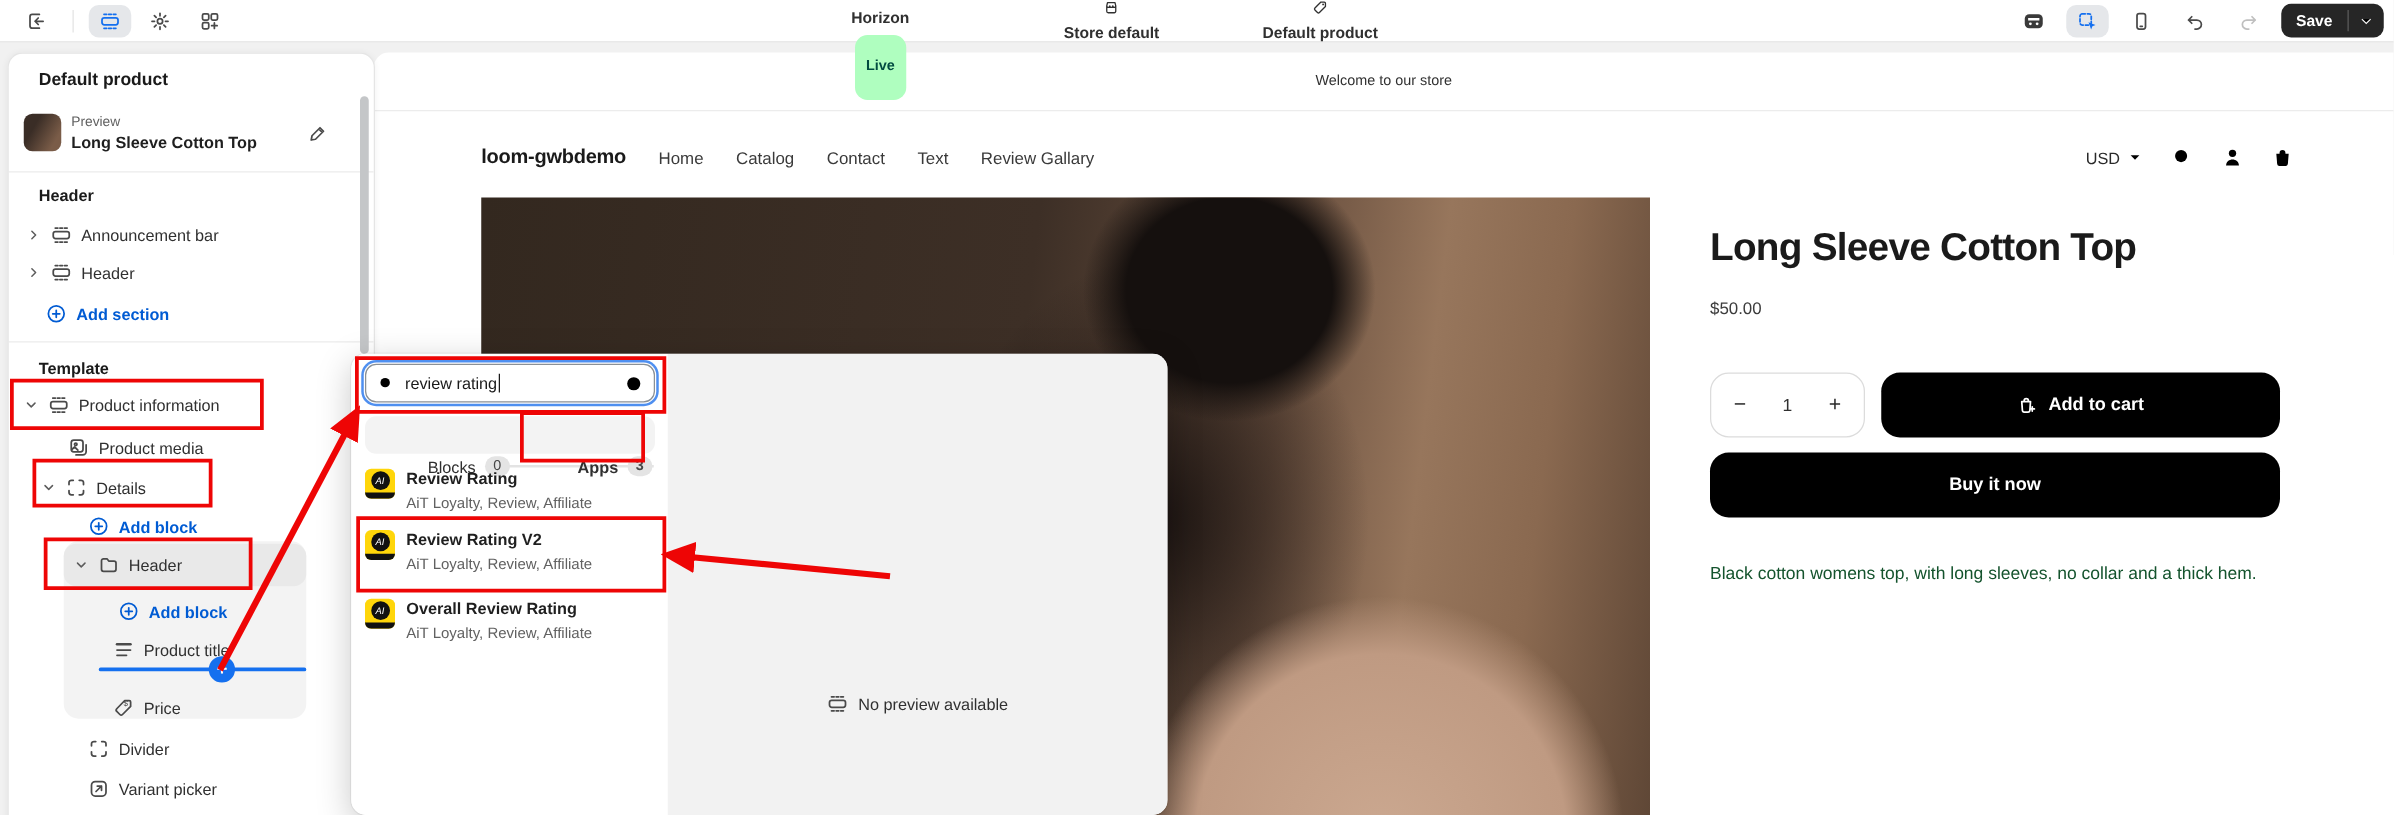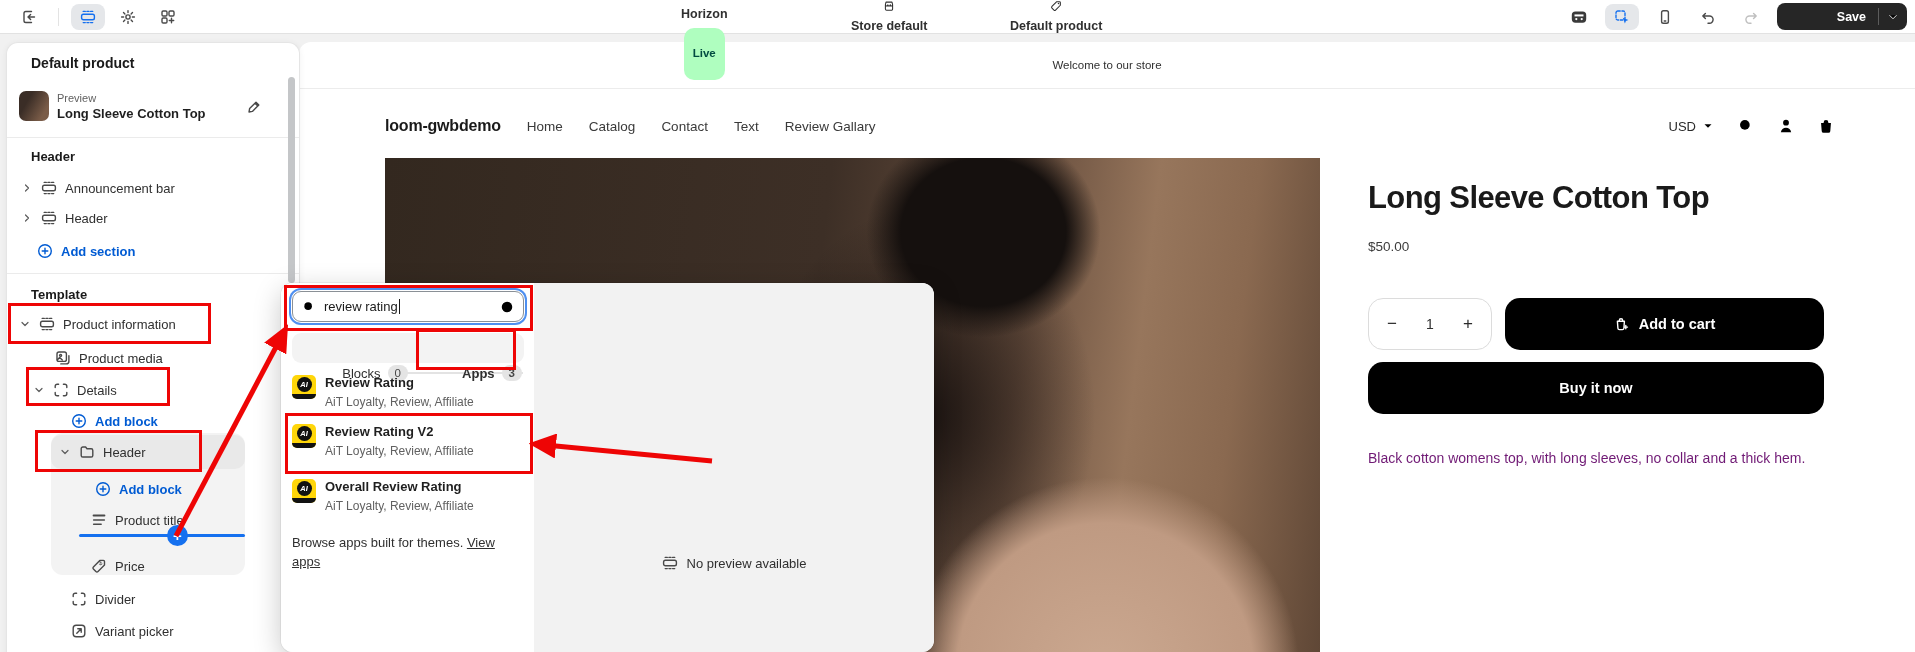--- a/index.html
+++ b/index.html
@@ -17,21 +17,21 @@
   .ic14{width:14px;height:14px;}
   .ic18{width:18px;height:18px;}
 
   
   #topbar{left:0;top:0;width:1915px;height:33px;background:#fff;border-bottom:1px solid #e2e2e2;z-index:6;}
   .tbtn{height:26px;min-width:26px;padding:0 4px;border-radius:8px;display:flex;align-items:center;justify-content:center;color:#4a4a4a;cursor:pointer;}
   .tbtn.active{background:#e5e7ea;color:#1570ef;}
   .tb-sep{width:1px;height:18px;background:#e3e3e3;margin:0 6px;}
   .tb-group{gap:7px;font-size:12.5px;font-weight:600;color:#303030;cursor:pointer;flex-direction:column;}
   .live{background:#affebf;color:#014b40;font-size:11.5px;font-weight:600;border-radius:10px;padding:20px 9px;line-height:1;text-align:center;}
-  #save-btn{background:#262626;color:#fff;border-radius:8px;height:27px;display:flex;align-items:stretch;overflow:hidden;cursor:pointer;padding-left:48px;}
+  #save-btn{background:#262626;color:#fff;border-radius:8px;height:27px;display:flex;align-items:stretch;overflow:hidden;cursor:pointer;}
   #save-btn .save-main{padding:0 12px;display:flex;align-items:center;font-size:12.5px;font-weight:600;}
   #save-btn .save-sep{width:1px;background:rgba(255,255,255,.25);margin:5px 0;}
   #save-btn .save-caret{padding:0 7px;display:flex;align-items:center;}
   .dim{opacity:.35;}
 
   
   #sidebar{left:6px;top:42px;width:292px;height:620px;background:#fff;border:1px solid #e5e5e5;border-bottom:none;border-radius:12px 12px 0 0;box-shadow:0 1px 6px rgba(0,0,0,.06);z-index:2;}
   #sidebar .inner{position:absolute;inset:0;overflow:hidden;border-radius:12px 12px 0 0;}
   .sb-title{left:24px;top:12px;font-size:14px;font-weight:700;color:#1a1a1a;}
   .sb-sub{font-size:13px;font-weight:700;color:#1a1a1a;}
@@ -64,38 +64,38 @@
   }
   #pinfo{position:absolute;left:1069px;top:116px;width:456px;}
   #ptitle{font-size:31px;font-weight:700;color:#1a1a1a;letter-spacing:-.6px;margin:22px 0 0;}
   #pprice{font-size:13.5px;color:#3c3c3c;margin-top:23px;}
   #buyrow{display:flex;gap:13px;margin-top:44px;}
   #qty{width:124px;height:52px;border:1px solid #dcdcdc;border-radius:15px;display:flex;align-items:center;justify-content:space-between;padding:0 18px;box-sizing:border-box;font-size:14px;}
   #qty .q-btn{cursor:pointer;font-size:17px;color:#2a2a2a;}
   .black-btn{height:52px;background:#000;color:#fff;border-radius:15px;display:flex;align-items:center;justify-content:center;font-size:14.5px;font-weight:600;cursor:pointer;gap:9px;}
   #atc{flex:1;}
   #buynow{width:100%;margin-top:12px;}
-  #pdesc{margin-top:34px;font-size:14px;line-height:1.45;color:#701a75;width:462px;}
+  #pdesc{margin-top:34px;font-size:14px;line-height:1.45;color:#14532d;width:462px;}
 
   
   #popup{left:281px;top:283px;width:653px;height:369px;background:#fff;border-radius:12px;box-shadow:0 8px 28px rgba(0,0,0,.22),0 0 0 1px rgba(0,0,0,.05);z-index:5;overflow:hidden;display:flex;}
   #popup-left{width:253px;position:relative;background:#fff;}
   #popup-preview{flex:1;background:#f2f2f2;display:flex;align-items:flex-start;justify-content:center;}
   #no-preview{margin-top:272px;display:flex;align-items:center;gap:9px;font-size:13px;color:#303030;}
   #searchbox{position:absolute;left:11px;top:8px;width:232px;height:31px;box-sizing:border-box;border:1.5px solid #8a9096;border-radius:9px;background:#fff;display:flex;align-items:center;padding:0 9px;box-shadow:0 0 0 1px #fff,0 0 0 3px #4e8ff0;}
   #searchbox .sval{font-size:13px;color:#1a1a1a;margin-left:8px;}
   .caret{width:1.5px;height:15px;background:#1a1a1a;margin-left:1px;}
   #clear-x{margin-left:auto;color:#5c5c5c;cursor:pointer;}
   #segment{position:absolute;left:11px;top:50px;width:232px;height:30px;background:#f3f3f3;border-radius:9px;display:flex;padding:2px;box-sizing:border-box;}
   .seg{flex:1;display:flex;align-items:center;justify-content:flex-end;gap:7px;font-size:13px;color:#303030;border-radius:7px;cursor:pointer;margin-top:38px;}
   .seg.sel{background:#fff;box-shadow:0 0 0 1px #e3e3e3;font-weight:600;}
   .cnt{background:#e4e4e4;border-radius:8px;font-size:11.5px;color:#474747;padding:1px 7px;line-height:1.25;}
   .app-item{position:absolute;left:11px;width:232px;height:44px;cursor:pointer;display:flex;}
   .app-ic{width:24px;height:24px;border-radius:5px;background:#ffd60a;position:relative;flex:0 0 auto;overflow:hidden;}
-  .app-ic .cir{position:absolute;left:4.5px;top:2px;width:15px;height:15px;border-radius:50%;background:#111;color:#fff;font-size:7.5px;font-weight:700;display:flex;align-items:center;justify-content:center;font-style:italic;}
+  .app-ic .cir{position:absolute;left:4.5px;top:2px;width:15px;height:15px;border-radius:50%;background:#111;color:#fff;font-size:7.5px;font-weight:400;display:flex;align-items:center;justify-content:center;font-style:italic;}
   .app-ic .strip{position:absolute;left:0;bottom:0;width:100%;height:5px;background:#111;}
   .app-txt{margin-left:9px;}
   .app-name{font-size:13px;font-weight:600;color:#1f1f1f;line-height:1.2;}
   .app-vendor{font-size:12px;color:#616161;margin-top:4px;}
   #browse{position:absolute;left:11px;top:251px;width:228px;font-size:13px;color:#303030;line-height:1.45;}
   #browse a{color:#303030;text-decoration:underline;cursor:pointer;}
 
   
   .ann{position:absolute;border:3px solid #ee0505;z-index:10;pointer-events:none;}
   #arrows{position:absolute;left:0;top:0;z-index:11;pointer-events:none;}
@@ -526,24 +526,20 @@
       <div class="app-ic">
           <span class="cir">AI</span>
           <span class="strip"></span>
         </div>
       <div class="app-txt">
         <div class="app-name">Overall Review Rating</div>
         <div class="app-vendor">AiT Loyalty, Review, Affiliate</div>
       </div>
     </div>
 
-    <div id="browse">
-      <span>Browse apps built for themes.</span>
-      <a>View apps</a>
-    </div>
   </div>
 
   <div id="popup-preview">
     <div id="no-preview">
       <svg class="ic" style="color:#4a4a4a;">
           <use href="#i-sec"></use>
         </svg>
       <span>No preview available</span>
     </div>
   </div>

